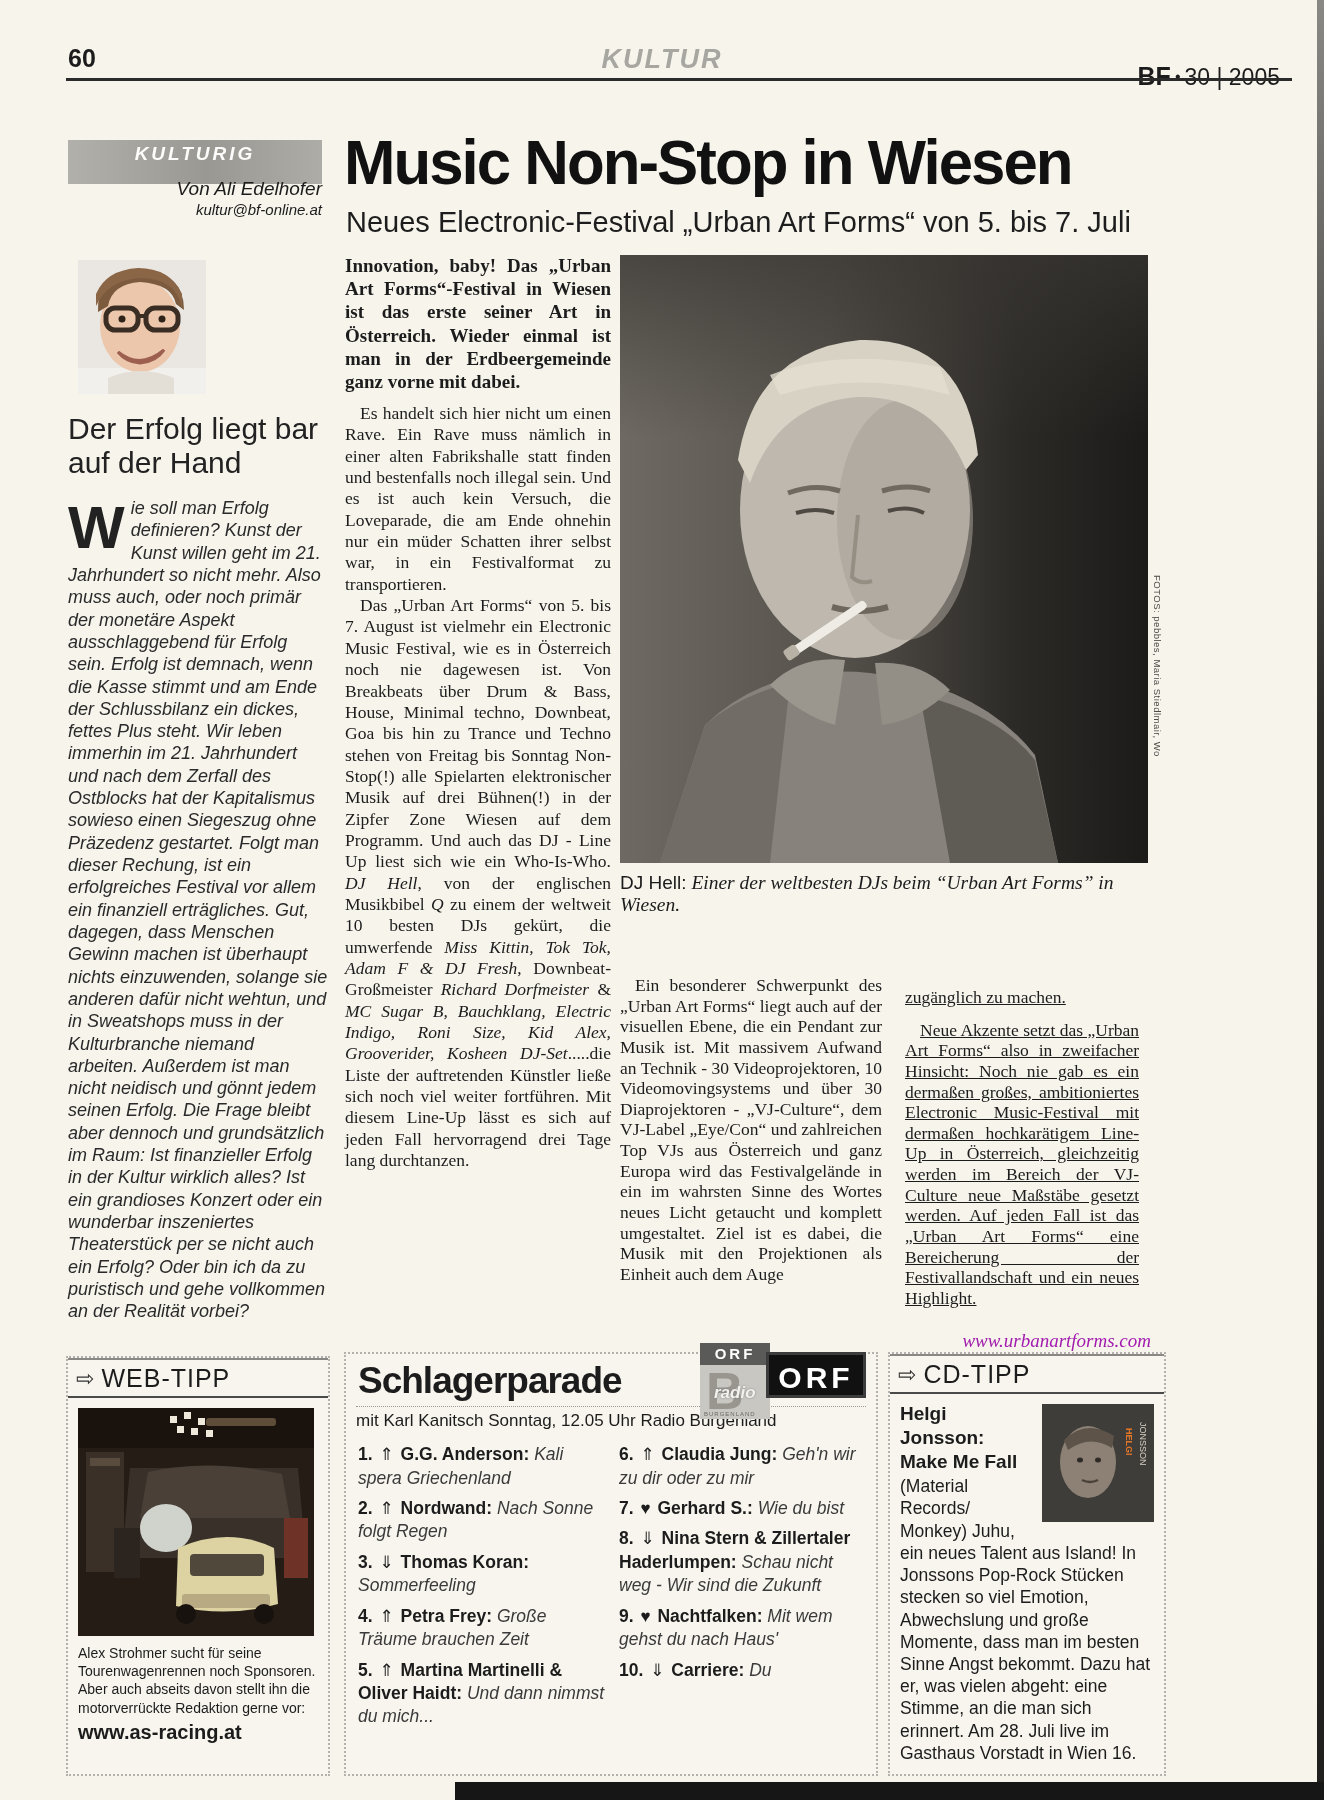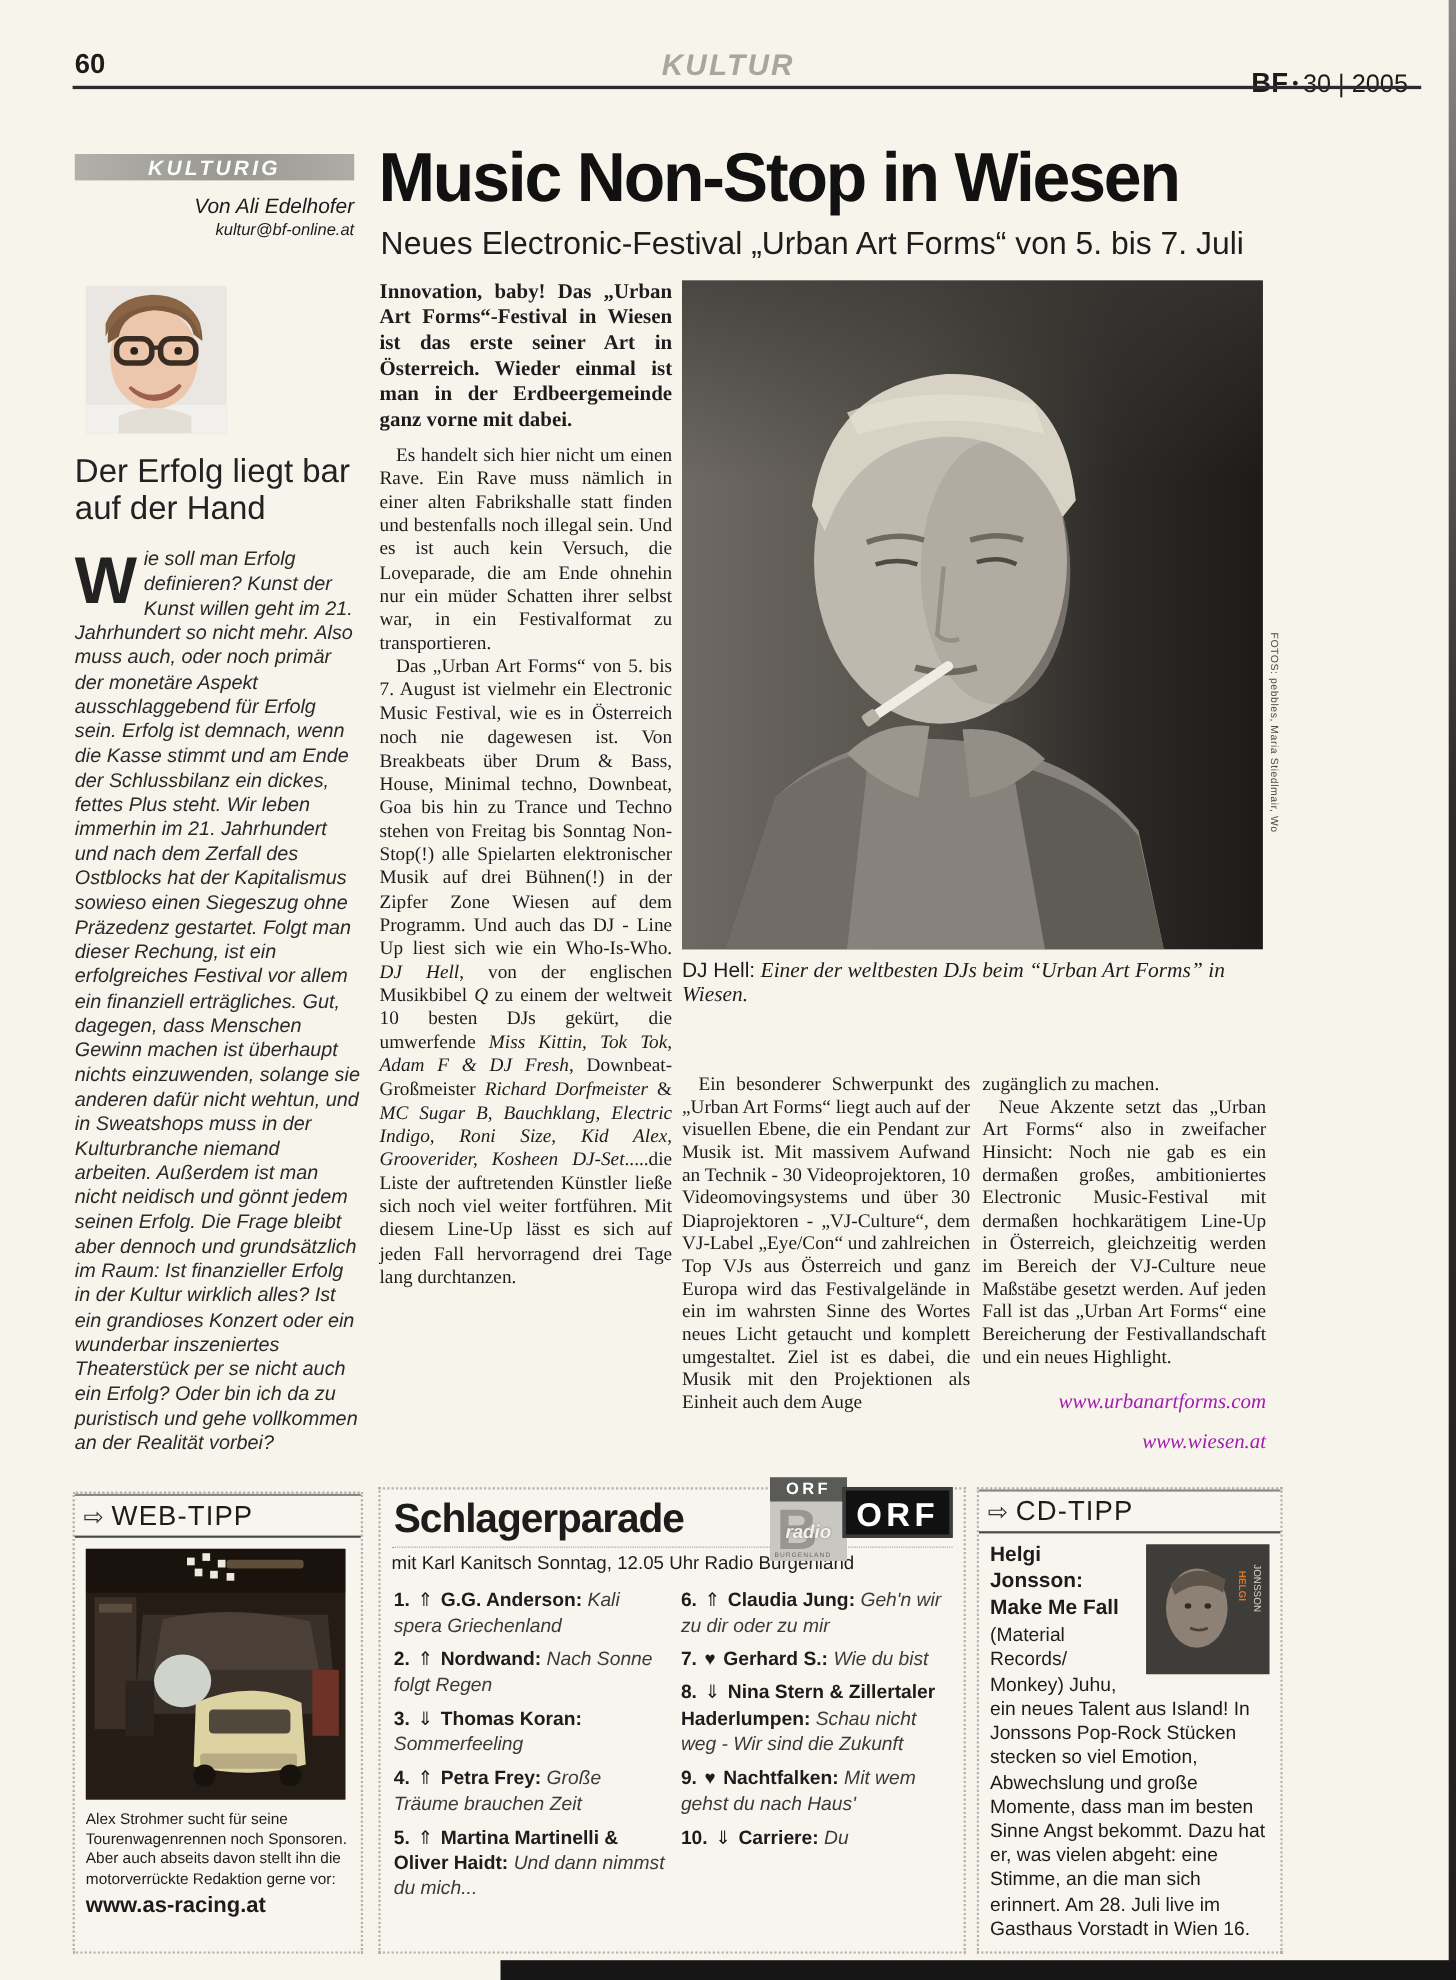--- a/index.html
+++ b/index.html
@@ -11,21 +11,21 @@
            font-size:27px;font-weight:bold;font-style:italic;color:#a8a6a1;letter-spacing:2px;}
   .issue{position:absolute;right:44px;top:62px;font-size:23px;}
   .issue b{font-size:25px;}
   .issue .bullet{font-size:16px;vertical-align:3px;padding:0 4px;}
   .head-rule{position:absolute;left:66px;top:78px;width:1226px;height:3px;background:#2b2b2b;}
   
   .edge-right{position:absolute;right:0;top:0;width:7px;height:1800px;
               background:linear-gradient(#8a8884,#2e2c29 40%,#201f1d);}
   .bottom-bar{position:absolute;left:455px;top:1782px;width:869px;height:18px;background:#161616;}
   
-  .kulturig-banner{position:absolute;left:68px;top:140px;width:254px;height:24px;line-height:28px;
+  .kulturig-banner{position:absolute;left:68px;top:140px;width:254px;height:44px;line-height:28px;
       background:linear-gradient(90deg,#b2b0ab,#9a9892 55%,#aeaca6);color:#fcfcfa;text-align:center;
       font-weight:bold;font-style:italic;font-size:19px;letter-spacing:3px;}
   .byline{position:absolute;left:68px;top:178px;width:254px;text-align:right;
           font-style:italic;font-size:19px;}
   .byline-mail{position:absolute;left:68px;top:201px;width:254px;text-align:right;
           font-style:italic;font-size:15px;}
   .author-photo{position:absolute;left:78px;top:260px;width:128px;height:134px;background:#e9e6e1;}
   .col-title{position:absolute;left:68px;top:412px;width:258px;font-size:30px;line-height:1.13;
              color:#222;}
   .col-body{position:absolute;left:68px;top:497px;width:260px;font-style:italic;font-size:18px;
@@ -37,21 +37,21 @@
             letter-spacing:-2px;transform:scaleX(.98);transform-origin:left;white-space:nowrap;color:#111;}
   .subhead{position:absolute;left:346px;top:206px;width:800px;font-size:29px;color:#1d1d1d;}
   .serif{font-family:"Liberation Serif",serif;font-size:17.5px;line-height:1.22;text-align:justify;}
   .col1{position:absolute;left:345px;top:254px;width:266px;}
   .col1 .lead{font-weight:bold;font-size:19px;line-height:1.22;margin:0 0 10px 0;}
   .col1 p{margin:0;}
   .col1 .ind{text-indent:15px;}
   .col2{position:absolute;left:620px;top:975px;width:262px;line-height:1.18;}
   .col2 p{margin:0;text-indent:15px;}
   .col3{position:absolute;left:893px;top:975px;width:258px;line-height:1.18;}
-  .col3 p{margin:0;}
+  .col3 p{margin:12px;text-decoration:underline;}
   .col3 .ind{text-indent:15px;}
   .urls{margin-top:14px;font-family:"Liberation Serif",serif;font-style:italic;font-size:19px;
         text-align:right;line-height:1.9;color:#a21caf;}
   
   .dj-photo{position:absolute;left:620px;top:255px;width:528px;height:608px;background:#3a3835;}
   .photo-credit{position:absolute;left:1152px;top:575px;height:230px;writing-mode:vertical-rl;
         font-size:9.5px;color:#4c4a46;letter-spacing:.5px;}
   .caption{position:absolute;left:620px;top:872px;width:531px;font-size:19px;}
   .caption b{font-family:"Liberation Sans",sans-serif;font-weight:normal;}
   .caption i{font-family:"Liberation Serif",serif;font-style:italic;font-size:19.5px;}

